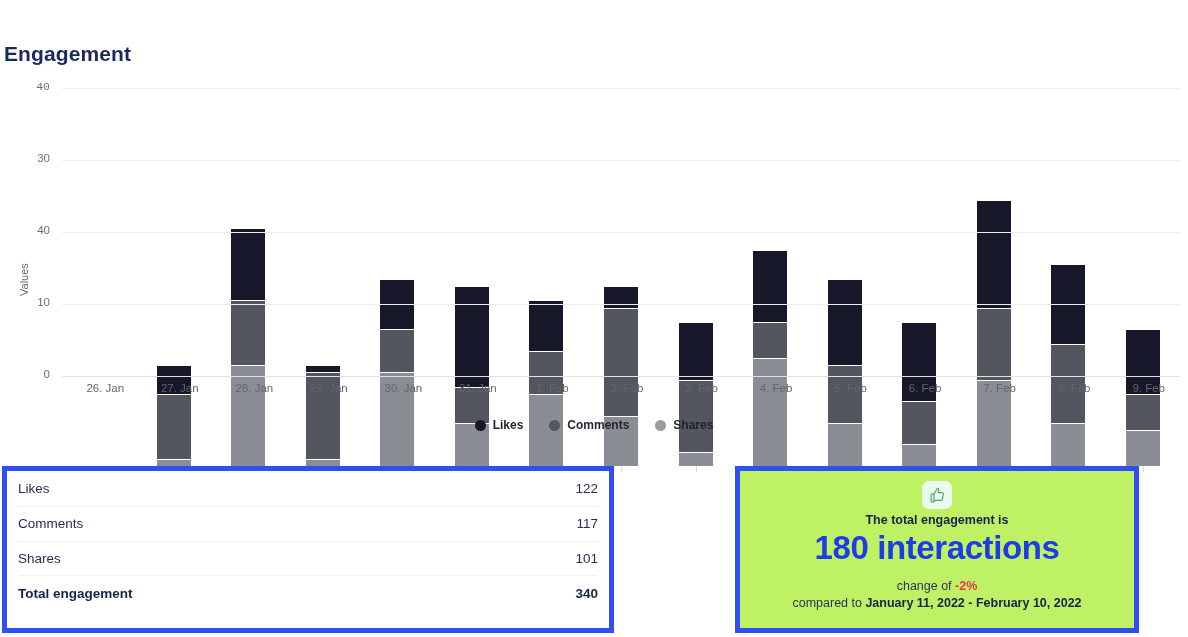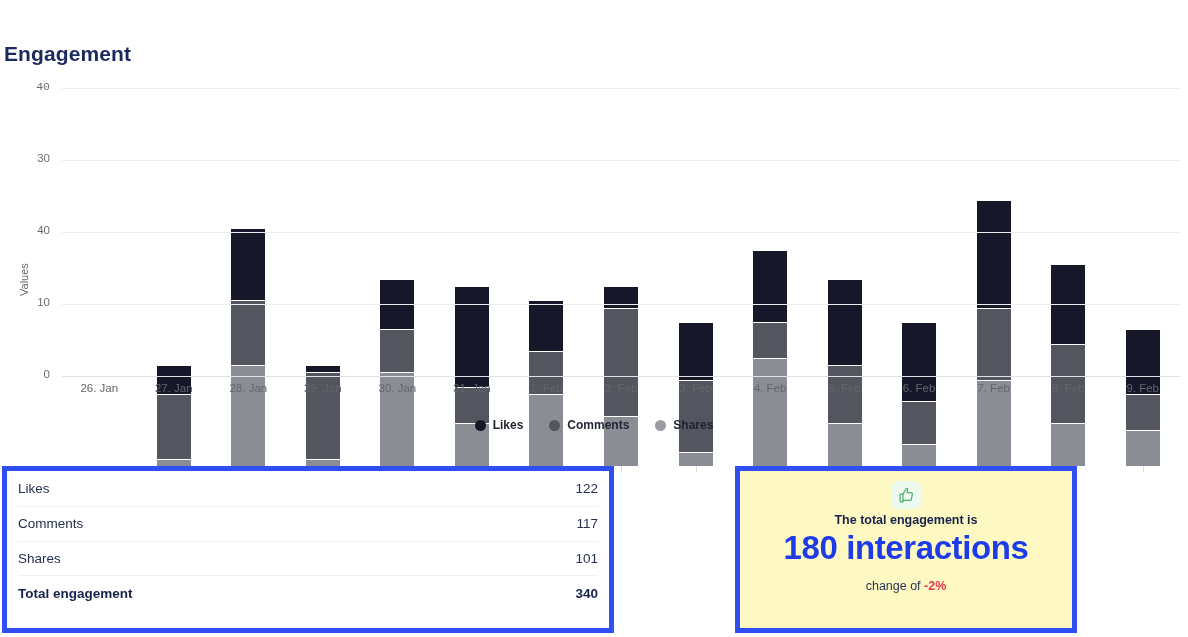--- a/index.html
+++ b/index.html
@@ -57,21 +57,21 @@
   .bar { width: 36px; display: flex; flex-direction: column; justify-content: flex-end; }
   .seg { width: 36px; border: 1px solid #ffffff; border-bottom: none; }
   .seg.likes    { background: #16182a; }
   .seg.comments { background: #53555f; }
   .seg.shares   { background: #8b8d95; }
   .tickmark {
     position: absolute; bottom: -6px; left: 50%; width: 1px; height: 6px;
     background: #d8dadd;
   }
   .xlabels {
-    position: absolute; left: 62px; top: 304px; width: 1118px;
+    position: absolute; left: 68px; top: 304px; width: 1118px;
     display: flex;
     align-items: center;
   }
   .xlabel {
     flex: 1 1 0; text-align: center;
     font-size: 11.5px; color: #62666c;
   }
   .legend {
     position: absolute; left: 0; top: 340px; width: 1188px;
     display: flex; justify-content: center; align-items: center; gap: 26px;
@@ -94,22 +94,22 @@
     display: flex; justify-content: space-between; align-items: center;
     height: 34.5px; border-bottom: 1px solid #eef0f4;
     font-size: 13.5px; color: #25304f;
   }
   .trow:first-child { height: 36px; }
   .trow.total { border-bottom: none; font-weight: 700; color: #17224a; }
   .trow .tval { font-variant-numeric: tabular-nums; }
 
   .stat-card {
     position: absolute; left: 735px; top: 466px;
-    width: 342px; height: 167px;
-    background: #fef9c3; border: 5px solid #2f4ff5;
+    width: 404px; height: 167px;
+    background: #bef264; border: 5px solid #2f4ff5;
     display: flex; flex-direction: column; align-items: center;
     padding-top: 10px;
   }
   .thumb-badge {
     width: 30px; height: 28px; border-radius: 7px;
     background: #edfaf0;
     display: flex; align-items: center; justify-content: center;
   }
   .stat-lead {
     margin-top: 4px;
@@ -326,15 +326,18 @@
       <svg width="17" height="17" viewBox="0 0 24 24" fill="none" stroke="#4caf69" stroke-width="1.7" stroke-linecap="round" stroke-linejoin="round">
         <path d="M7 10v11H4a1 1 0 0 1-1-1v-9a1 1 0 0 1 1-1h3z"></path>
         <path d="M7 10l4.2-7.2a1.3 1.3 0 0 1 2.4.8L13 8h5.4a1.9 1.9 0 0 1 1.85 2.35l-1.5 7A2 2 0 0 1 16.8 19H7"></path>
       </svg>
     </div>
     <div class="stat-lead">The total engagement is</div>
     <div class="stat-big">180 interactions</div>
     <div class="stat-change">
       <span>change of </span><span class="neg">-2%</span>
     </div>
+    <div class="stat-compare">
+      <span>compared to </span><b>January 11, 2022 - February 10, 2022</b>
+    </div>
   </div>
 
 </div>
 
 </body></html>

